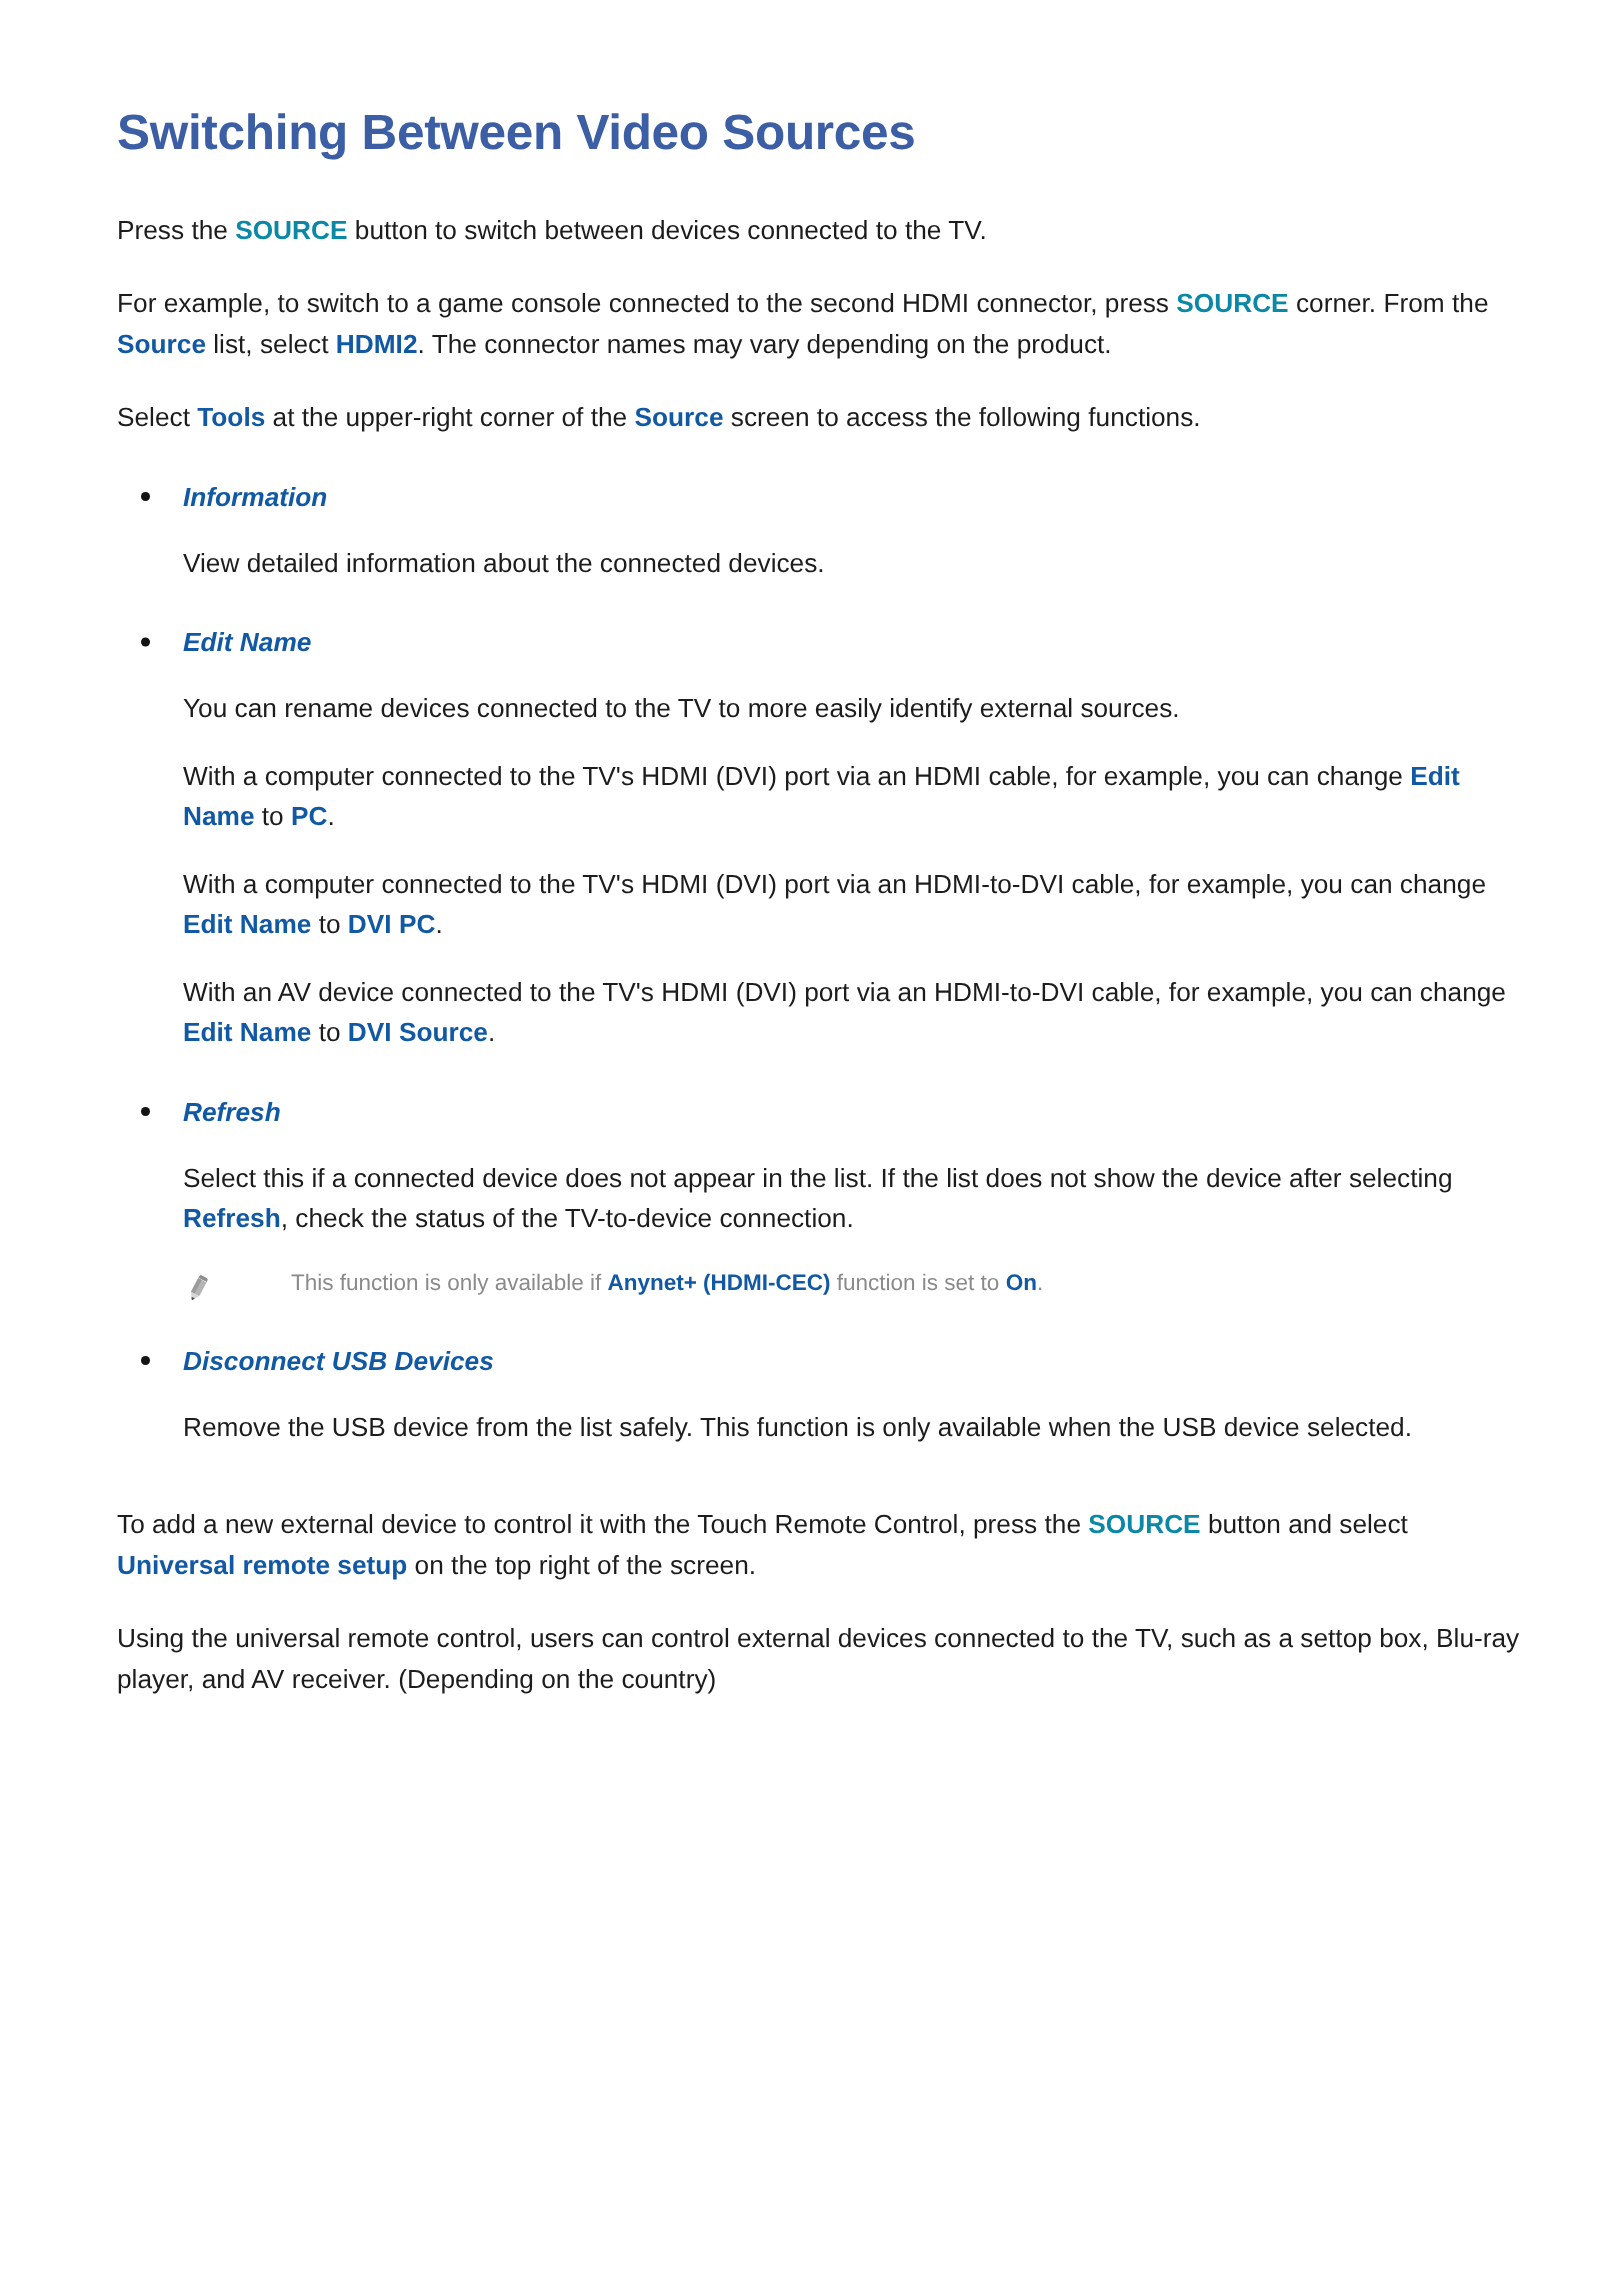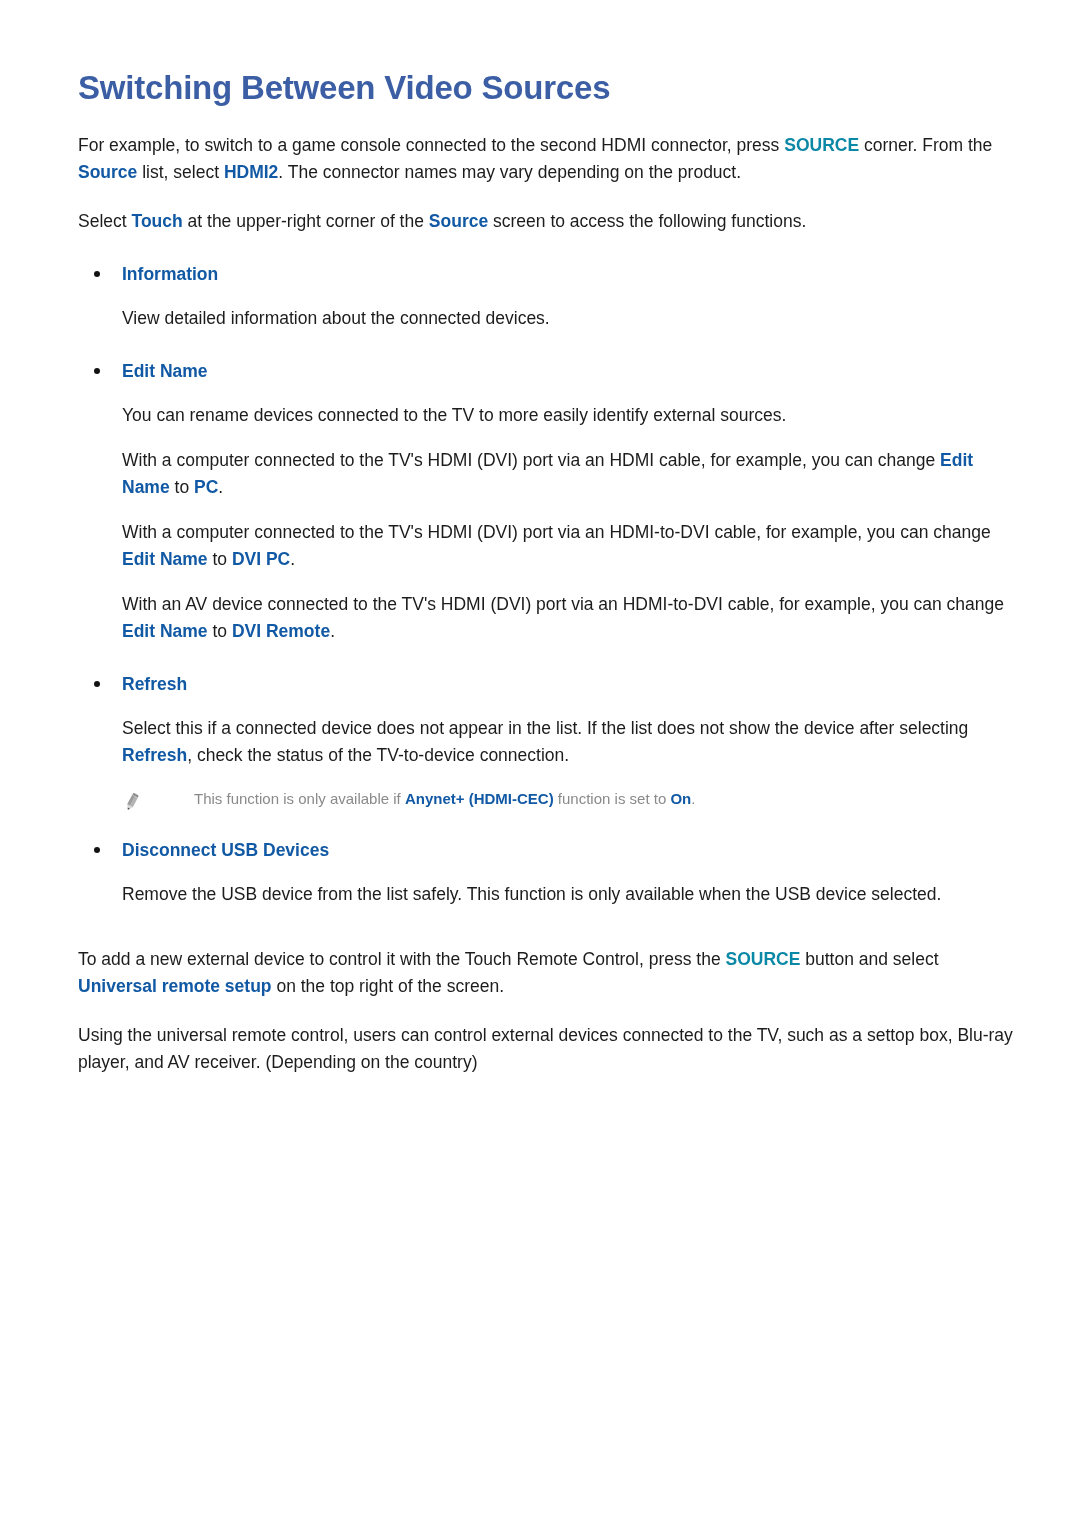--- a/index.html
+++ b/index.html
@@ -58,20 +58,21 @@
     padding: 0;
   }
   .bullet-head {
     position: relative;
     padding-top: 26px;
     padding-left: 44px;
     font-size: 17.5px;
     line-height: 26px;
     font-weight: bold;
     color: #1159a4;
+    font-style: italic;
   }
   .bullet-dot {
     position: absolute;
     left: 16px;
     top: 36px;
     width: 6px;
     height: 6px;
     border-radius: 50%;
     background: #131313;
   }
@@ -109,44 +110,45 @@
 
   .spacer-lg { height: 16px; }
 </style>
 </head>
 <body>
 
 <div class="page">
 
   <h1 class="page-title">Switching Between Video Sources</h1>
 
+  <p class="para first"><span>Press the </span><span class="teal">SOURCE</span><span> button to switch between devices connected to the TV.</span></p>
 
   <p class="para"><span>For example, to switch to a game console connected to the second HDMI connector, press </span><span class="teal">SOURCE</span><span> corner. From the </span><span class="blue">Source</span><span> list, select </span><span class="blue">HDMI2</span><span>. The connector names may vary depending on the product.</span></p>
 
-  <p class="para"><span>Select </span><span class="blue">Touch</span><span> at the upper-right corner of the </span><span class="blue">Source</span><span> screen to access the following functions.</span></p>
+  <p class="para"><span>Select </span><span class="blue">Tools</span><span> at the upper-right corner of the </span><span class="blue">Source</span><span> screen to access the following functions.</span></p>
 
   <ul class="bullets">
 
     <li class="bullet-block">
       <div class="bullet-head">
         <span class="bullet-dot"></span>
         <span>Information</span>
       </div>
       <p class="bullet-body">View detailed information about the connected devices.</p>
     </li>
 
     <li class="bullet-block">
       <div class="bullet-head">
         <span class="bullet-dot"></span>
         <span>Edit Name</span>
       </div>
       <p class="bullet-body">You can rename devices connected to the TV to more easily identify external sources.</p>
       <p class="bullet-body"><span>With a computer connected to the TV's HDMI (DVI) port via an HDMI cable, for example, you can change </span><span class="blue">Edit Name</span><span> to </span><span class="blue">PC</span><span>.</span></p>
       <p class="bullet-body"><span>With a computer connected to the TV's HDMI (DVI) port via an HDMI-to-DVI cable, for example, you can change </span><span class="blue">Edit Name</span><span> to </span><span class="blue">DVI PC</span><span>.</span></p>
-      <p class="bullet-body"><span>With an AV device connected to the TV's HDMI (DVI) port via an HDMI-to-DVI cable, for example, you can change </span><span class="blue">Edit Name</span><span> to </span><span class="blue">DVI Remote</span><span>.</span></p>
+      <p class="bullet-body"><span>With an AV device connected to the TV's HDMI (DVI) port via an HDMI-to-DVI cable, for example, you can change </span><span class="blue">Edit Name</span><span> to </span><span class="blue">DVI Source</span><span>.</span></p>
     </li>
 
     <li class="bullet-block">
       <div class="bullet-head">
         <span class="bullet-dot"></span>
         <span>Refresh</span>
       </div>
       <p class="bullet-body"><span>Select this if a connected device does not appear in the list. If the list does not show the device after selecting </span><span class="blue">Refresh</span><span>, check the status of the TV-to-device connection.</span></p>
 
       <div class="note-row">

